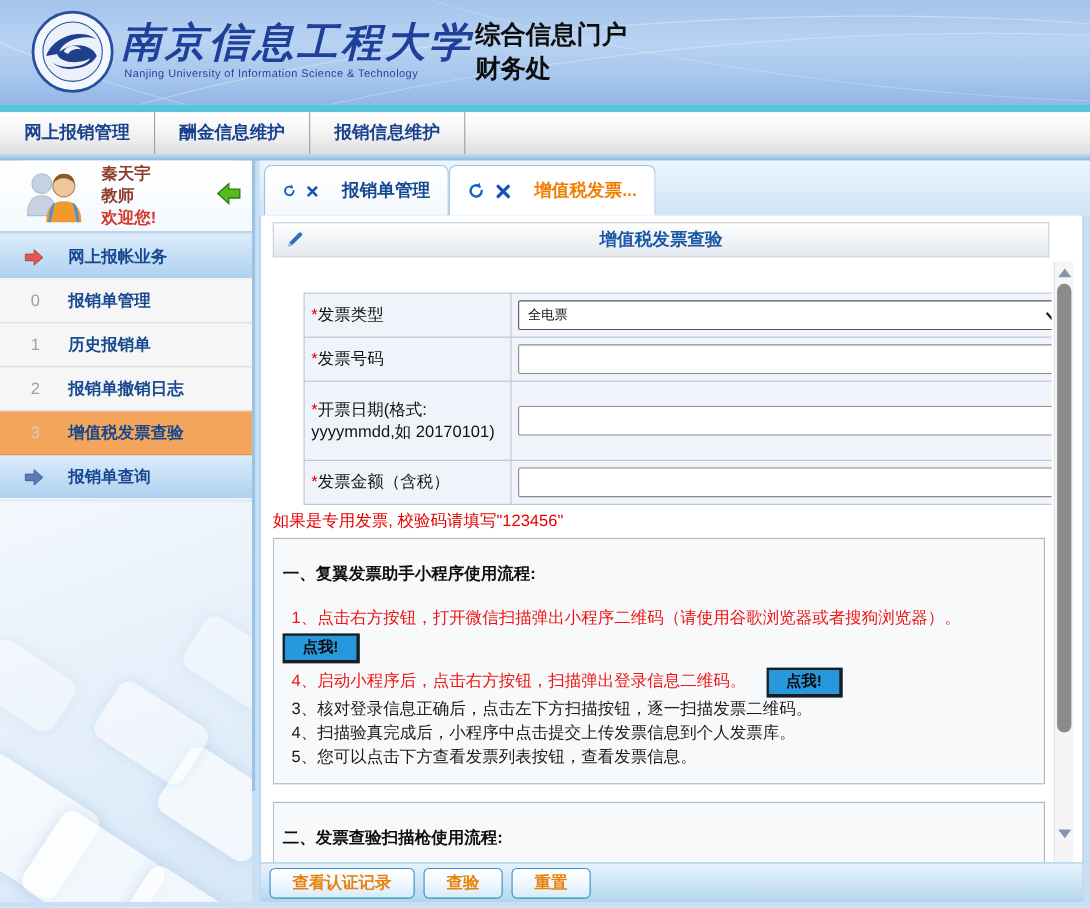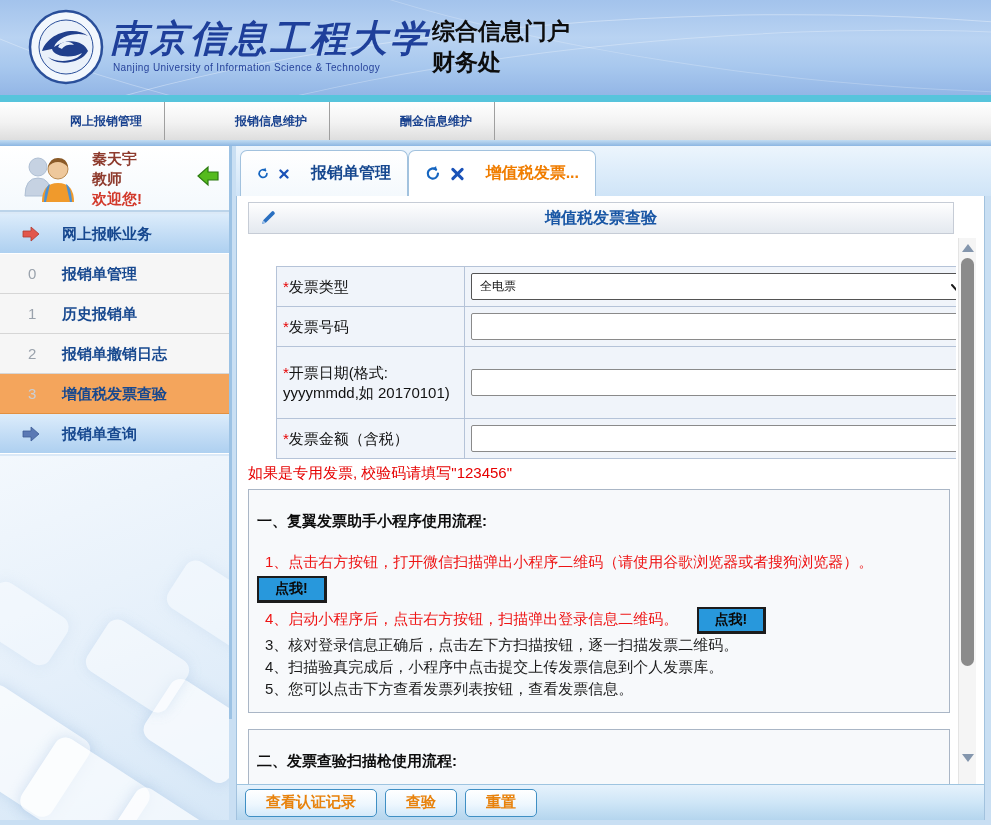--- a/index.html
+++ b/index.html
@@ -19,22 +19,22 @@
   .brand-cn { position:absolute; left:110px; top:14px; font-family:"DejaVu Serif","Liberation Serif",serif;
     font-weight:bold; font-style:italic; font-size:37px; color:#1e3f9a; letter-spacing:3px; white-space:nowrap; }
   .brand-en { position:absolute; left:113px; top:62px; font-size:10px; color:#27439b; letter-spacing:.4px; white-space:nowrap; }
   .dept { position:absolute; left:432px; top:16px; font-size:23px; font-weight:bold; color:#0d0d0d; line-height:31px; white-space:nowrap; }
 
   .teal-line { position:absolute; left:0; top:95px; width:991px; height:7px; background:#57c4dc; }
 
   
   .topnav { position:absolute; left:0; top:102px; width:991px; height:38px;
     background:linear-gradient(180deg,#ffffff 0%,#f2f2f2 55%,#dedede 100%); display:flex; }
-  .topnav-item { height:38px; line-height:38px; padding:0 22px; font-size:12px; font-weight:bold; color:#17408e;
-    border-right:1px solid #9f9f9f; cursor:pointer; white-space:nowrap;margin-left:48px; }
+  .topnav-item { height:38px; line-height:38px; padding:0 22px; font-size:16px; font-weight:bold; color:#17408e;
+    border-right:1px solid #9f9f9f; cursor:pointer; white-space:nowrap; }
   .blue-line { position:absolute; left:0; top:140px; width:991px; height:6px;
     background:linear-gradient(180deg,#c2dcf2,#8cb6e2); }
 
   
   .sidebar { position:absolute; left:0; top:146px; width:232px; height:573px; background:#dbe9f7;border-radius:21px; }
   .sidebar-edge { position:absolute; right:0; top:0; width:3px; height:100%; background:#9cc2e4; }
   .user-panel { position:absolute; left:0; top:0; width:229px; height:66px;
     background:linear-gradient(180deg,#ffffff,#f4f9fd); border-bottom:2px solid #bcd4ea; }
   .avatar { position:absolute; left:22px; top:8px; width:58px; height:50px; }
   .user-text { position:absolute; left:92px; top:3px; font-size:15px; line-height:20px; font-weight:bold; }
@@ -144,22 +144,22 @@
     <div class="brand-en">Nanjing University of Information Science &amp; Technology</div>
     <div class="dept">
       <div>综合信息门户</div>
       <div>财务处</div>
     </div>
   </div>
   <div class="teal-line"></div>
 
   <div class="topnav">
     <div class="topnav-item">网上报销管理</div>
+    <div class="topnav-item">酬金信息维护</div>
     <div class="topnav-item">报销信息维护</div>
-    <div class="topnav-item">酬金信息维护</div>
   </div>
   <div class="blue-line"></div>
 
   <div class="sidebar">
     <div class="sidebar-edge"></div>
 
     <div class="user-panel">
       <svg class="avatar" viewBox="0 0 58 50">
         <circle cx="16" cy="13" r="9" fill="#c6d2e2" stroke="#aebfd4" stroke-width="1"></circle>
         <path d="M3 42 q0 -18 13 -18 q13 0 13 18 Z" fill="#c6d2e2" stroke="#aebfd4" stroke-width="1"></path>

